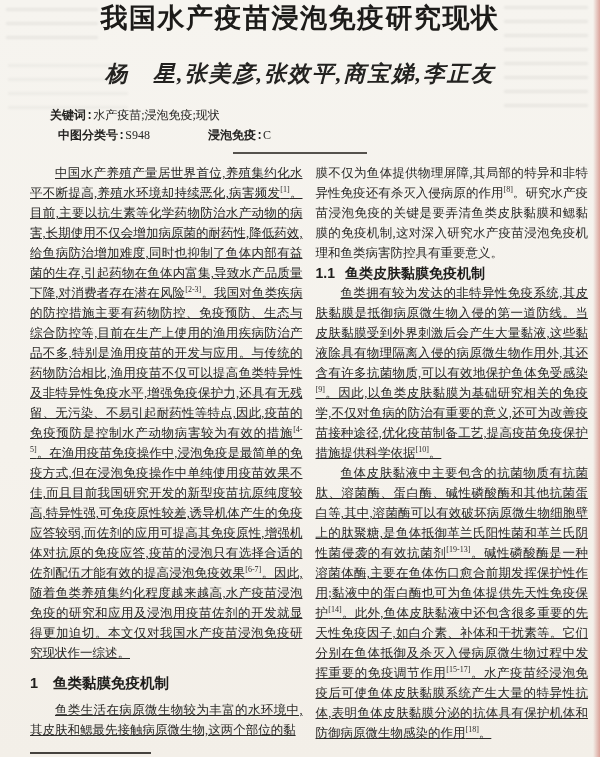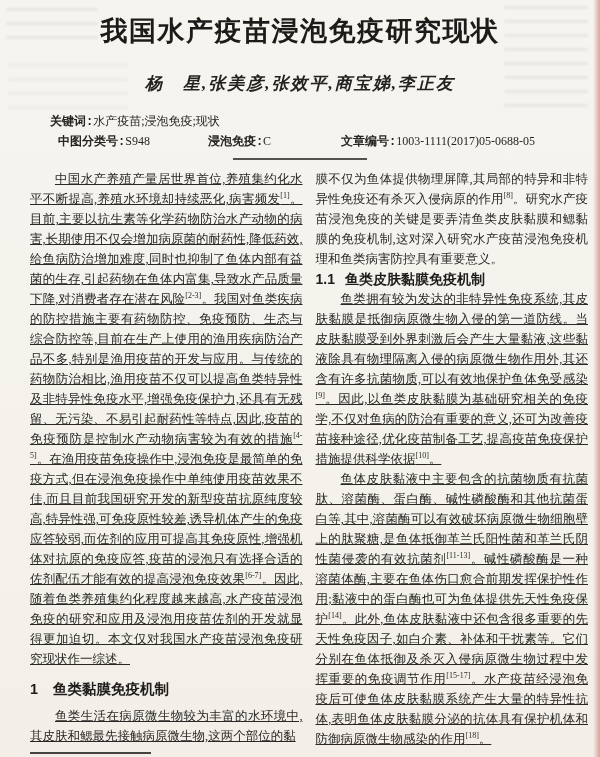--- a/index.html
+++ b/index.html
@@ -21,25 +21,25 @@
   .art{
     position:absolute;opacity:.09;filter:blur(1.2px);pointer-events:none;
     background:repeating-linear-gradient(180deg,transparent 0 4px,#6e6e6a 4px 7px,transparent 7px 14px);
   }
   .a1{top:4px;left:6px;width:92px;height:46px;}
   .a2{top:2px;right:12px;width:84px;height:112px;}
   .a3{top:60px;left:8px;width:120px;height:60px;opacity:.06;}
 
   header{text-align:center;}
   h1.title{
-    margin:0;padding-top:13px;
+    margin:0;
     font-size:27px;font-weight:700;letter-spacing:1.5px;color:#1c1b19;
   }
   .authors{
-    margin-top:23px;font-size:17px;font-style:italic;font-weight:600;
+    margin-top:23px;font-size:22px;font-style:italic;font-weight:600;
     letter-spacing:2px;color:#232220;
   }
   .affiliation{margin-top:9px;font-size:12.5px;letter-spacing:.5px;color:#2b2a27;}
 
   .meta{margin:17px 30px 0 50px;font-size:12px;line-height:18px;}
   .meta .label{font-family:Liberation Mono, monospace;font-weight:700;}
   .meta-row2{display:flex;margin-top:1px;margin-left:8px;}
   .meta-row2 .m2{margin-left:58px;}
   .meta-row2 .m3{margin-left:70px;}
 
@@ -86,35 +86,34 @@
     <div class="authors">杨　星,张美彦,张效平,商宝娣,李正友</div>
   </header>
 
   <div class="meta">
     <div class="meta-row">
       <span class="label">关键词:</span><span>水产疫苗;浸泡免疫;现状</span>
     </div>
     <div class="meta-row meta-row2">
       <span class="m1"><span class="label">中图分类号:</span><span>S948</span></span>
       <span class="m2"><span class="label">浸泡免疫:</span><span>C</span></span>
-      <span class="m3"><span class="label">文章编号:</span><span>1003-1111(2017)05-0688-05</span></span>
     </div>
   </div>
 
   <div class="rule-center"></div>
 
   <div class="columns">
     <div class="col">
       <p class="indent">中国水产养殖产量居世界首位,养殖集约化水平不断提高,养殖水环境却持续恶化,病害频发<sup>[1]</sup>。目前,主要以抗生素等化学药物防治水产动物的病害,长期使用不仅会增加病原菌的耐药性,降低药效,给鱼病防治增加难度,同时也抑制了鱼体内部有益菌的生存,引起药物在鱼体内富集,导致水产品质量下降,对消费者存在潜在风险<sup>[2-3]</sup>。我国对鱼类疾病的防控措施主要有药物防控、免疫预防、生态与综合防控等,目前在生产上使用的渔用疾病防治产品不多,特别是渔用疫苗的开发与应用。与传统的药物防治相比,渔用疫苗不仅可以提高鱼类特异性及非特异性免疫水平,增强免疫保护力,还具有无残留、无污染、不易引起耐药性等特点,因此,疫苗的免疫预防是控制水产动物病害较为有效的措施<sup>[4-5]</sup>。在渔用疫苗免疫操作中,浸泡免疫是最简单的免疫方式,但在浸泡免疫操作中单纯使用疫苗效果不佳,而且目前我国研究开发的新型疫苗抗原纯度较高,特异性强,可免疫原性较差,诱导机体产生的免疫应答较弱,而佐剂的应用可提高其免疫原性,增强机体对抗原的免疫应答,疫苗的浸泡只有选择合适的佐剂配伍才能有效的提高浸泡免疫效果<sup>[6-7]</sup>。因此,随着鱼类养殖集约化程度越来越高,水产疫苗浸泡免疫的研究和应用及浸泡用疫苗佐剂的开发就显得更加迫切。本文仅对我国水产疫苗浸泡免疫研究现状作一综述。</p>
       <h2 class="h-section"><span class="num">1</span><span>鱼类黏膜免疫机制</span></h2>
       <p class="indent">鱼类生活在病原微生物较为丰富的水环境中,其皮肤和鳃最先接触病原微生物,这两个部位的黏</p>
     </div>
     <div class="col">
       <p>膜不仅为鱼体提供物理屏障,其局部的特异和非特异性免疫还有杀灭入侵病原的作用<sup>[8]</sup>。研究水产疫苗浸泡免疫的关键是要弄清鱼类皮肤黏膜和鳃黏膜的免疫机制,这对深入研究水产疫苗浸泡免疫机理和鱼类病害防控具有重要意义。</p>
       <h3 class="h-subsection"><span class="num">1.1</span><span>鱼类皮肤黏膜免疫机制</span></h3>
       <p class="indent">鱼类拥有较为发达的非特异性免疫系统,其皮肤黏膜是抵御病原微生物入侵的第一道防线。当皮肤黏膜受到外界刺激后会产生大量黏液,这些黏液除具有物理隔离入侵的病原微生物作用外,其还含有许多抗菌物质,可以有效地保护鱼体免受感染<sup>[9]</sup>。因此,以鱼类皮肤黏膜为基础研究相关的免疫学,不仅对鱼病的防治有重要的意义,还可为改善疫苗接种途径,优化疫苗制备工艺,提高疫苗免疫保护措施提供科学依据<sup>[10]</sup>。</p>
-      <p class="indent">鱼体皮肤黏液中主要包含的抗菌物质有抗菌肽、溶菌酶、蛋白酶、碱性磷酸酶和其他抗菌蛋白等,其中,溶菌酶可以有效破坏病原微生物细胞壁上的肽聚糖,是鱼体抵御革兰氏阳性菌和革兰氏阴性菌侵袭的有效抗菌剂<sup>[11-13]</sup>。碱性磷酸酶是一种溶菌体酶,主要在鱼体伤口愈合前期发挥保护性作用;黏液中的蛋白酶也可为鱼体提供先天性免疫保护<sup>[14]</sup>。此外,鱼体皮肤黏液中还包含很多重要的先天性免疫因子,如白介素、补体和干扰素等。它们分别在鱼体抵御及杀灭入侵病原微生物过程中发挥重要的免疫调节作用<sup>[15-17]</sup>。水产疫苗经浸泡免疫后可使鱼体皮肤黏膜系统产生大量的特异性抗体,表明鱼体皮肤黏膜分泌的抗体具有保护机体和防御病原微生物感染的作用<sup>[18]</sup>。</p>
+      <p class="indent">鱼体皮肤黏液中主要包含的抗菌物质有抗菌肽、溶菌酶、蛋白酶、碱性磷酸酶和其他抗菌蛋白等,其中,溶菌酶可以有效破坏病原微生物细胞壁上的肽聚糖,是鱼体抵御革兰氏阳性菌和革兰氏阴性菌侵袭的有效抗菌剂<sup>[19-13]</sup>。碱性磷酸酶是一种溶菌体酶,主要在鱼体伤口愈合前期发挥保护性作用;黏液中的蛋白酶也可为鱼体提供先天性免疫保护<sup>[14]</sup>。此外,鱼体皮肤黏液中还包含很多重要的先天性免疫因子,如白介素、补体和干扰素等。它们分别在鱼体抵御及杀灭入侵病原微生物过程中发挥重要的免疫调节作用<sup>[15-17]</sup>。水产疫苗经浸泡免疫后可使鱼体皮肤黏膜系统产生大量的特异性抗体,表明鱼体皮肤黏膜分泌的抗体具有保护机体和防御病原微生物感染的作用<sup>[18]</sup>。</p>
     </div>
   </div>
 
   <div class="footnote-rule"></div>
   <div class="edge-tint"></div>
 </div>
 
 </body></html>

